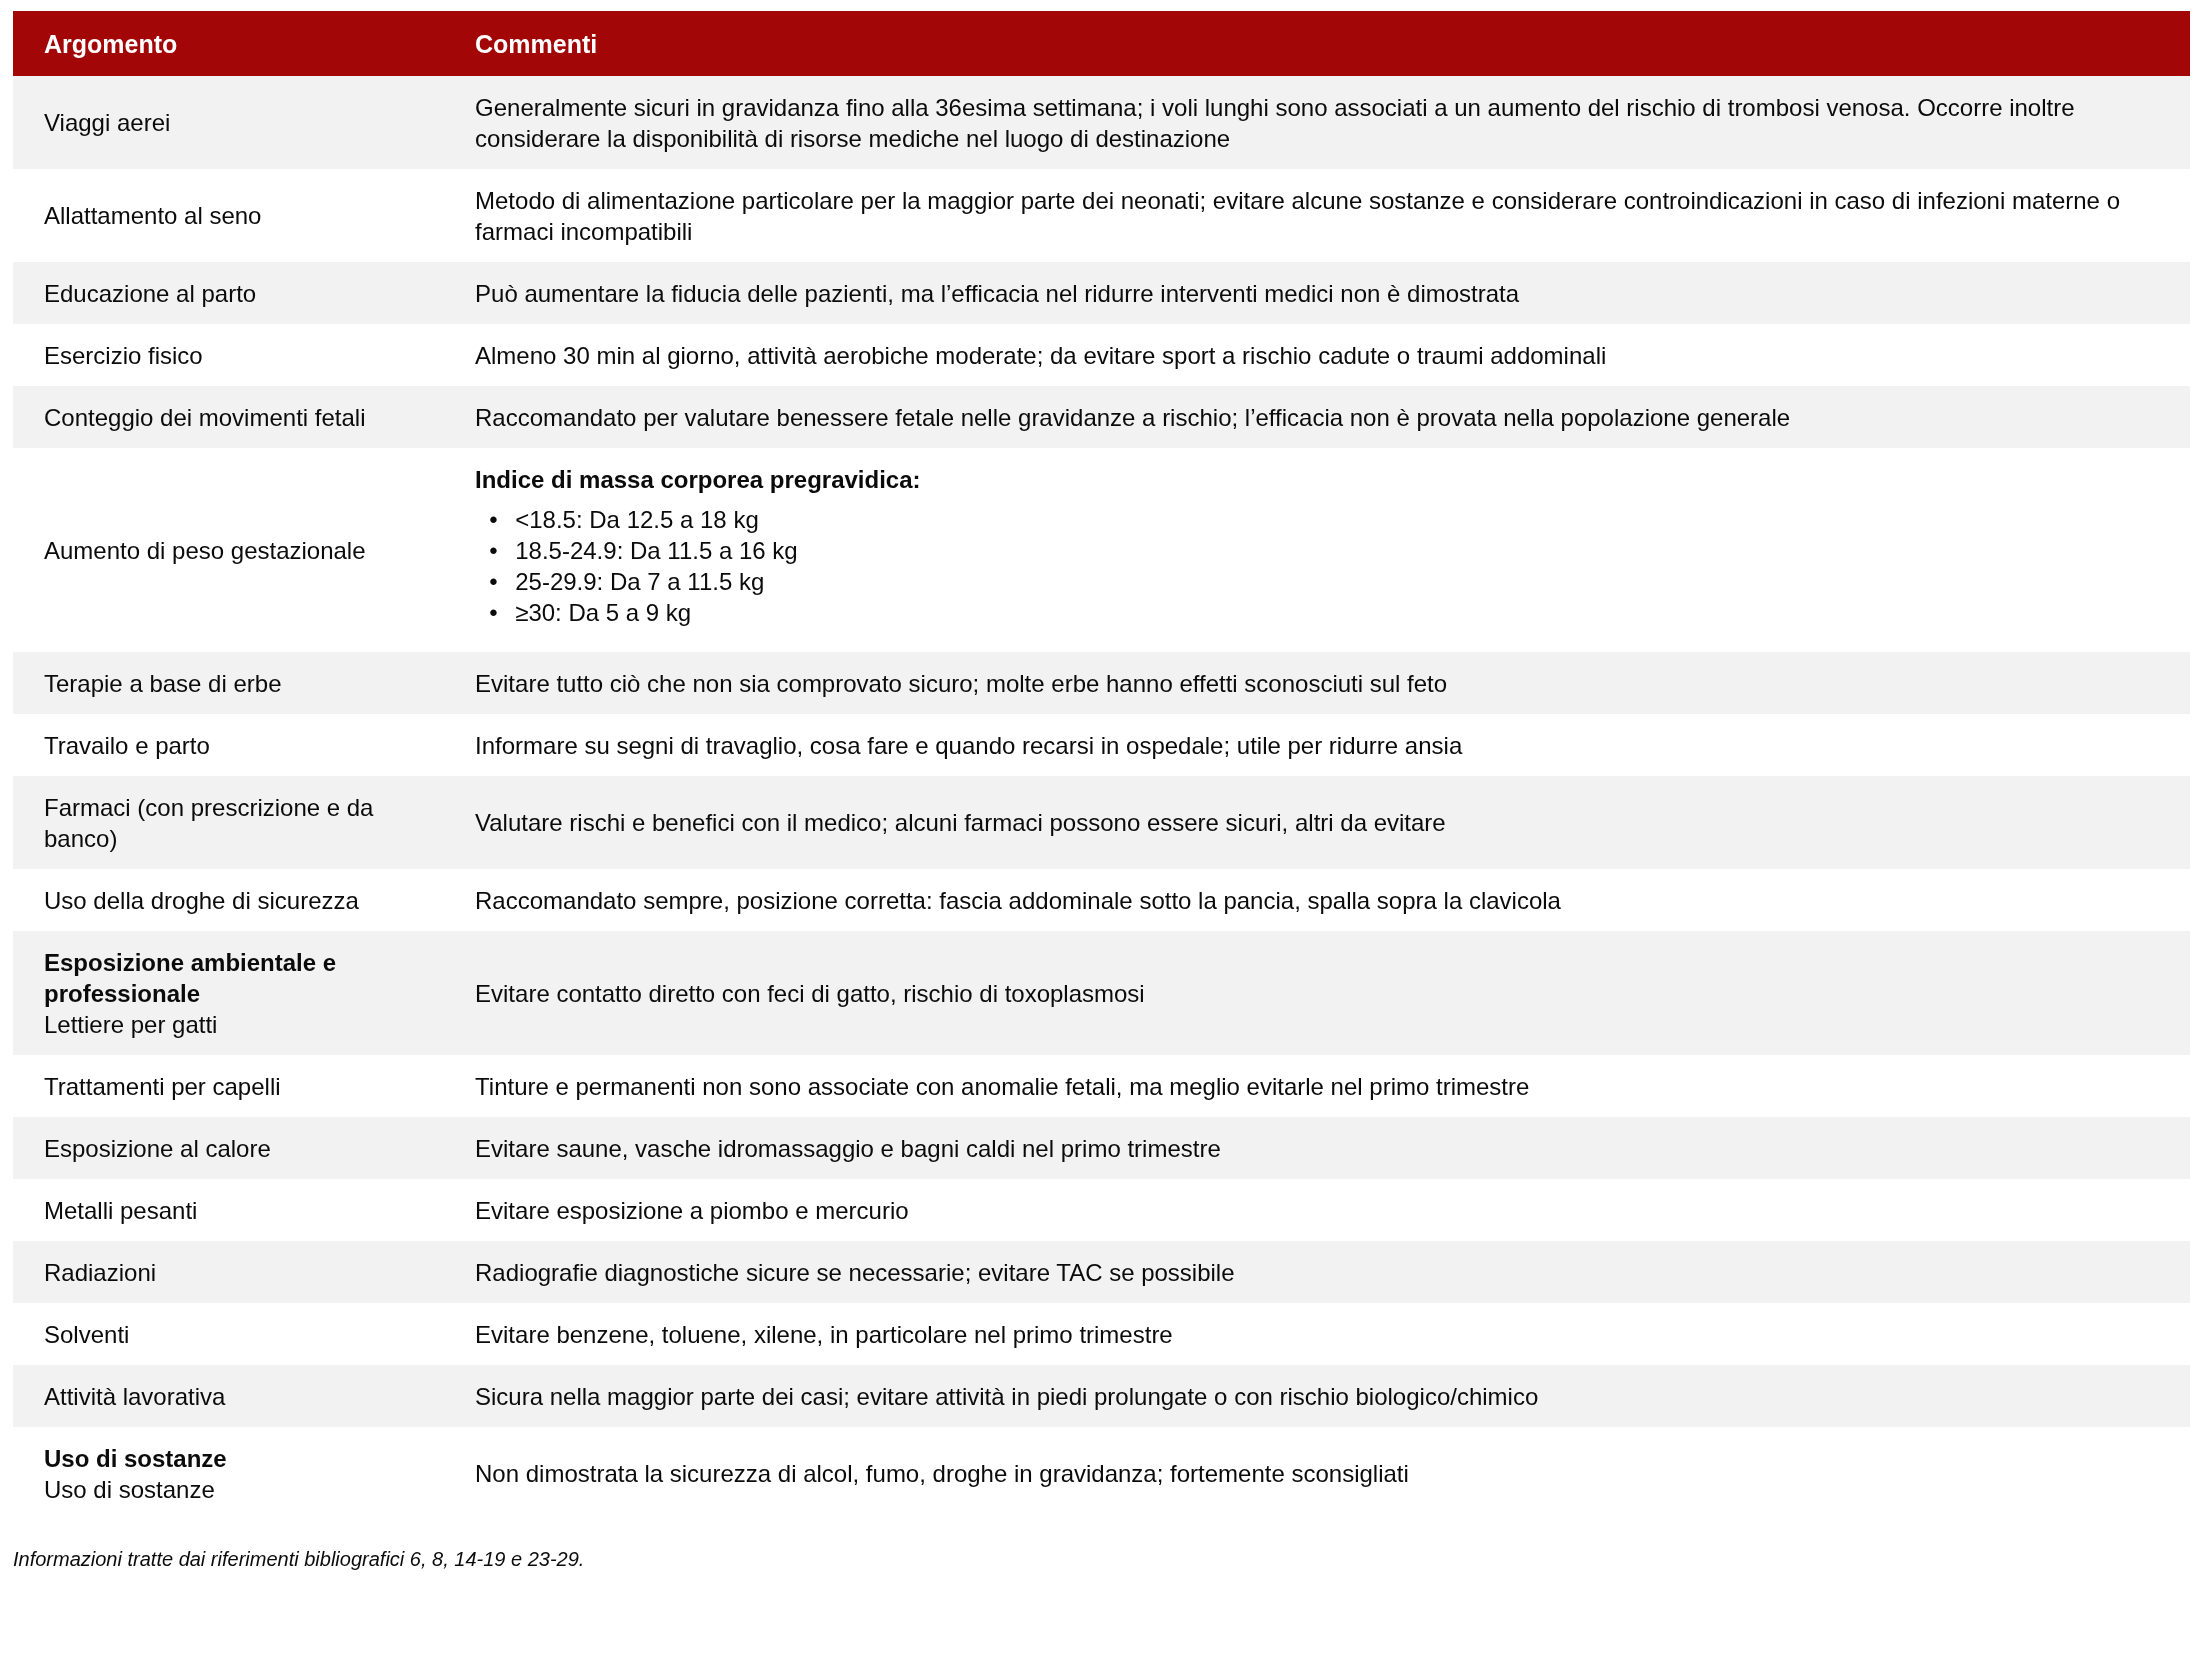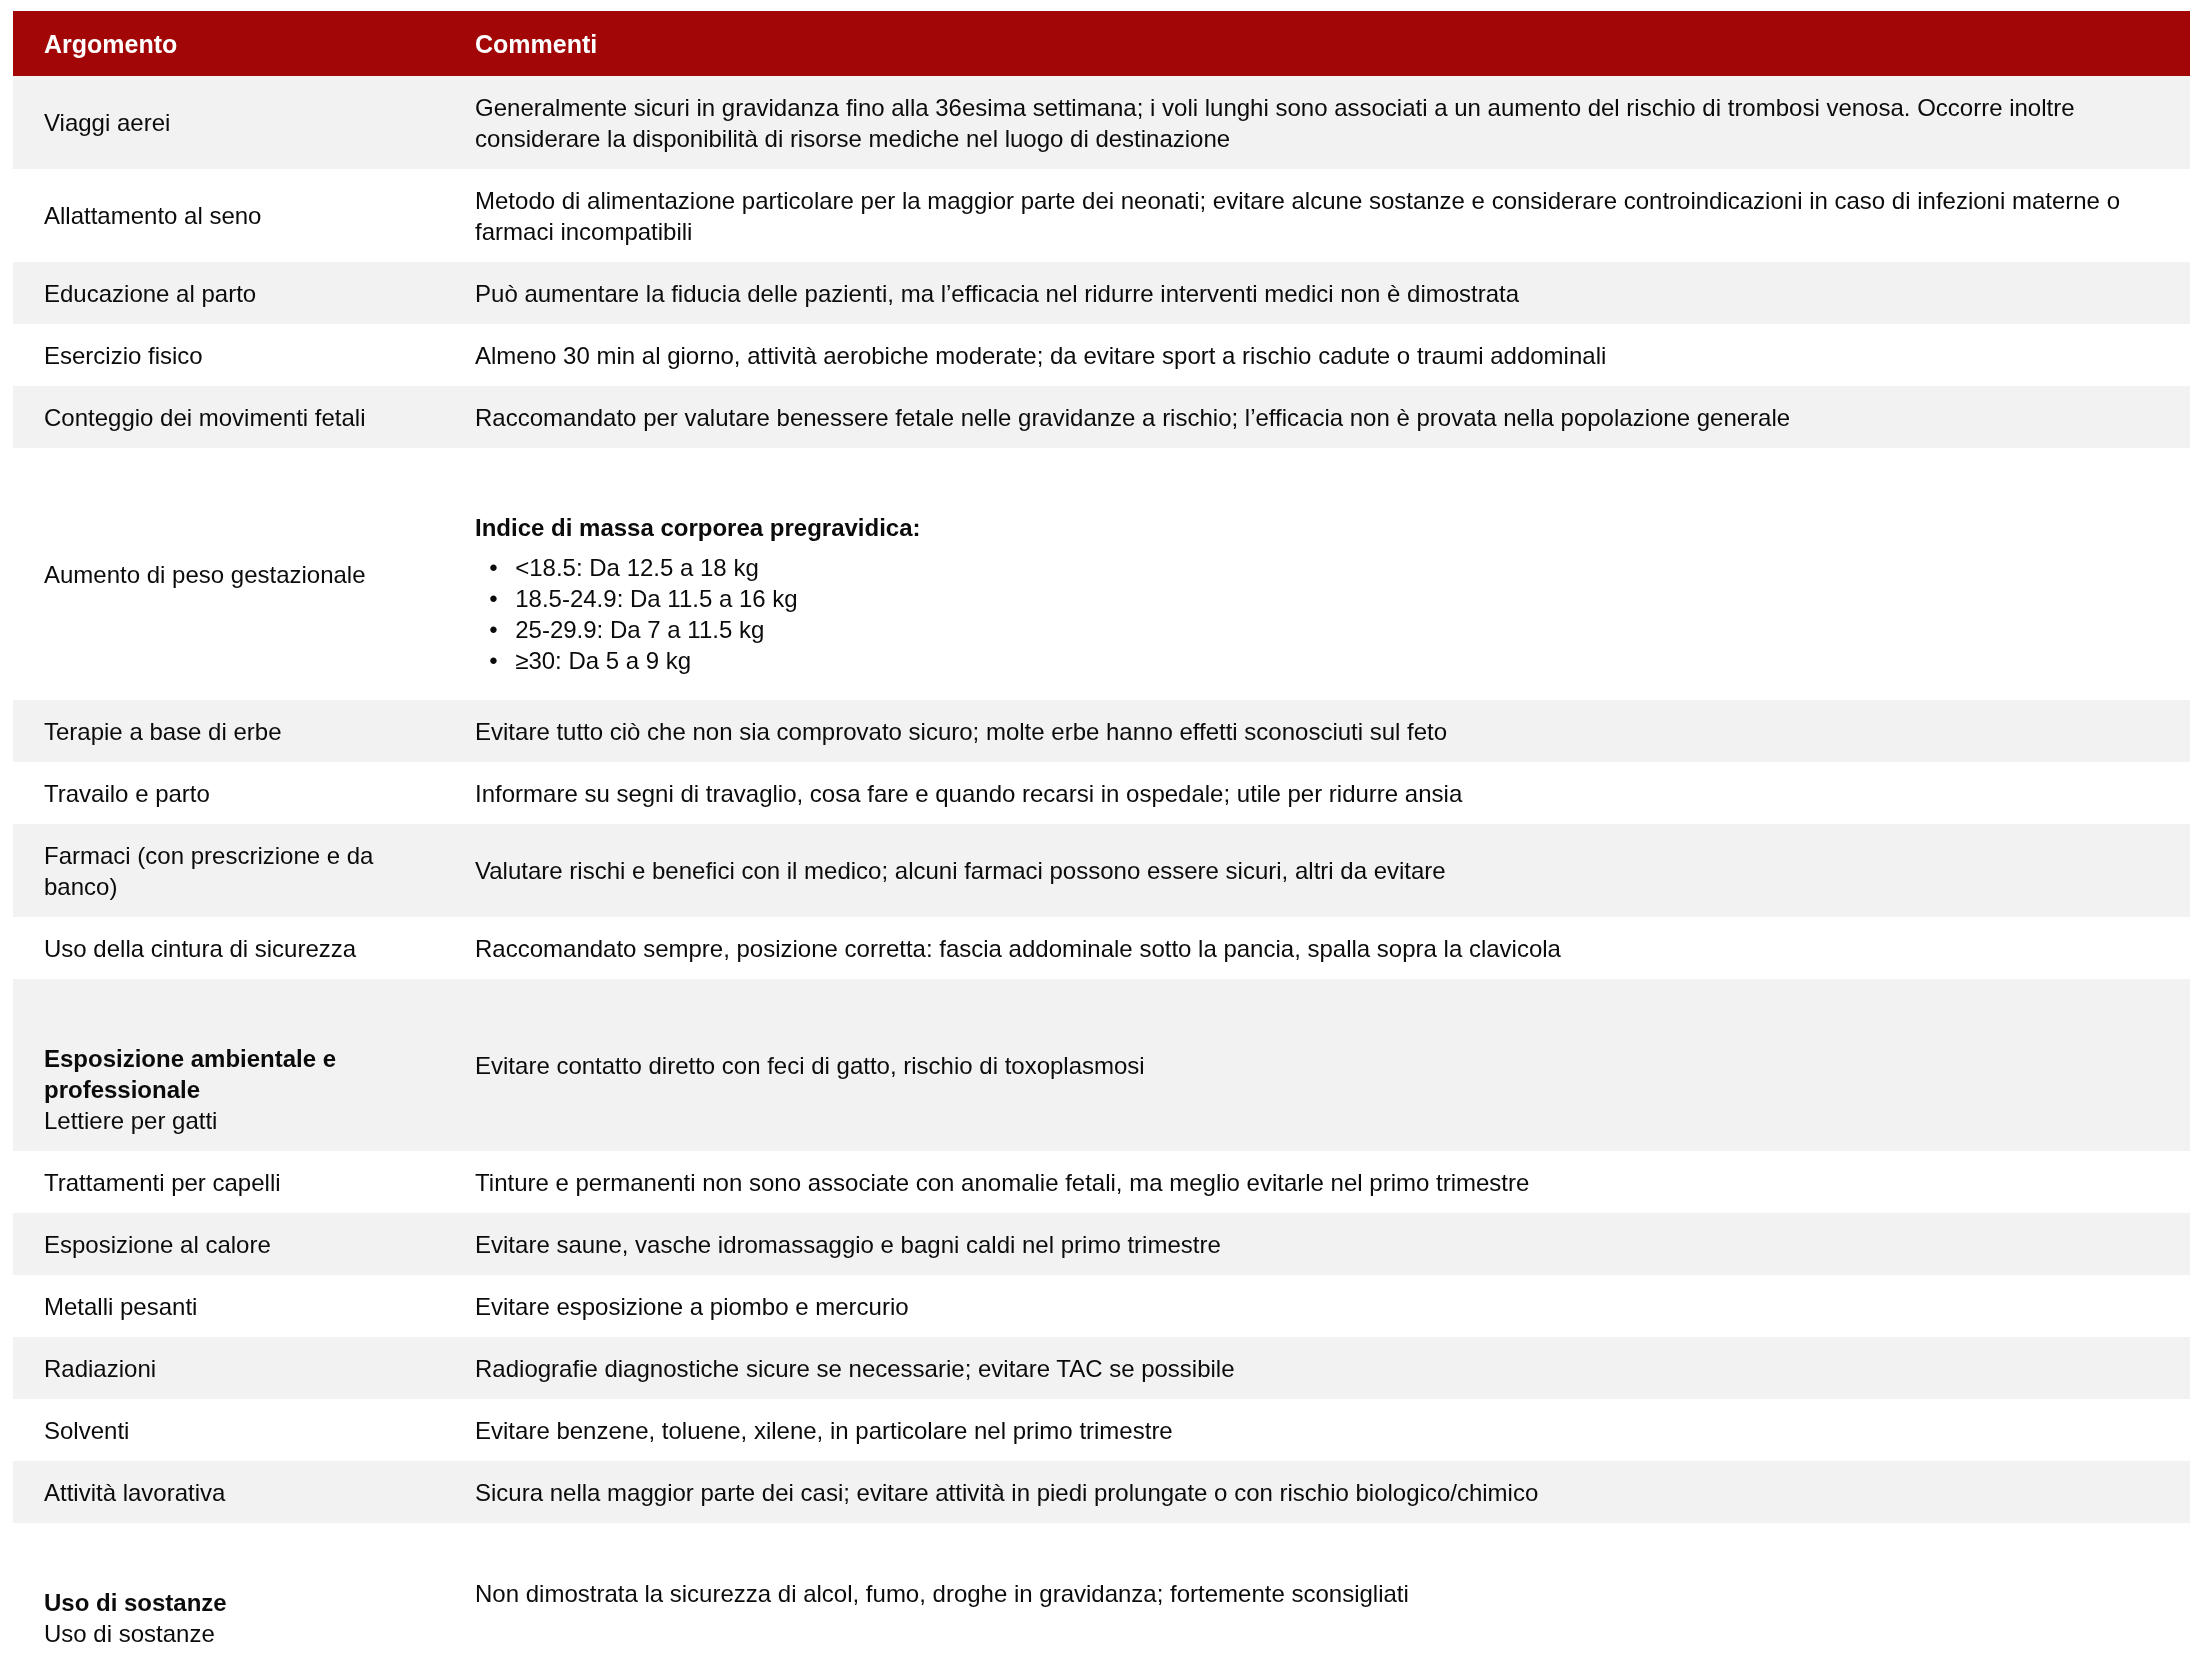--- a/index.html
+++ b/index.html
@@ -35,21 +35,21 @@
   }
   th.col-topic{width:19.8%;margin-top:45px;}
   tbody td{
     font-size:24px;
     line-height:31px;
     padding:15.5px 31px;
     vertical-align:middle;
   }
   tbody tr:nth-child(odd){background:var(--row-alt-bg);}
   tbody tr:nth-child(even){background:var(--row-bg);}
-  .bold{font-weight:bold;margin-top:48px;}
+  .bold{font-weight:bold;}
   ul.bullets{
     margin:9px;
     padding:0;
     list-style:none;
   }
   ul.bullets li{
     padding-left:5.2px;
   }
   ul.bullets li::before{
     content:"\2022";
@@ -147,21 +147,21 @@
       <tr>
         <td>
           <div>Farmaci (con prescrizione e da banco)</div>
         </td>
         <td>
           <div>Valutare rischi e benefici con il medico; alcuni farmaci possono essere sicuri, altri da evitare</div>
         </td>
       </tr>
       <tr>
         <td>
-          <div>Uso della cintura di sicurezza</div>
+          <div>Uso della droghe di sicurezza</div>
         </td>
         <td>
           <div>Raccomandato sempre, posizione corretta: fascia addominale sotto la pancia, spalla sopra la clavicola</div>
         </td>
       </tr>
       <tr>
         <td>
           <div class="bold">Esposizione ambientale e professionale</div>
           <div>Lettiere per gatti</div>
         </td>

